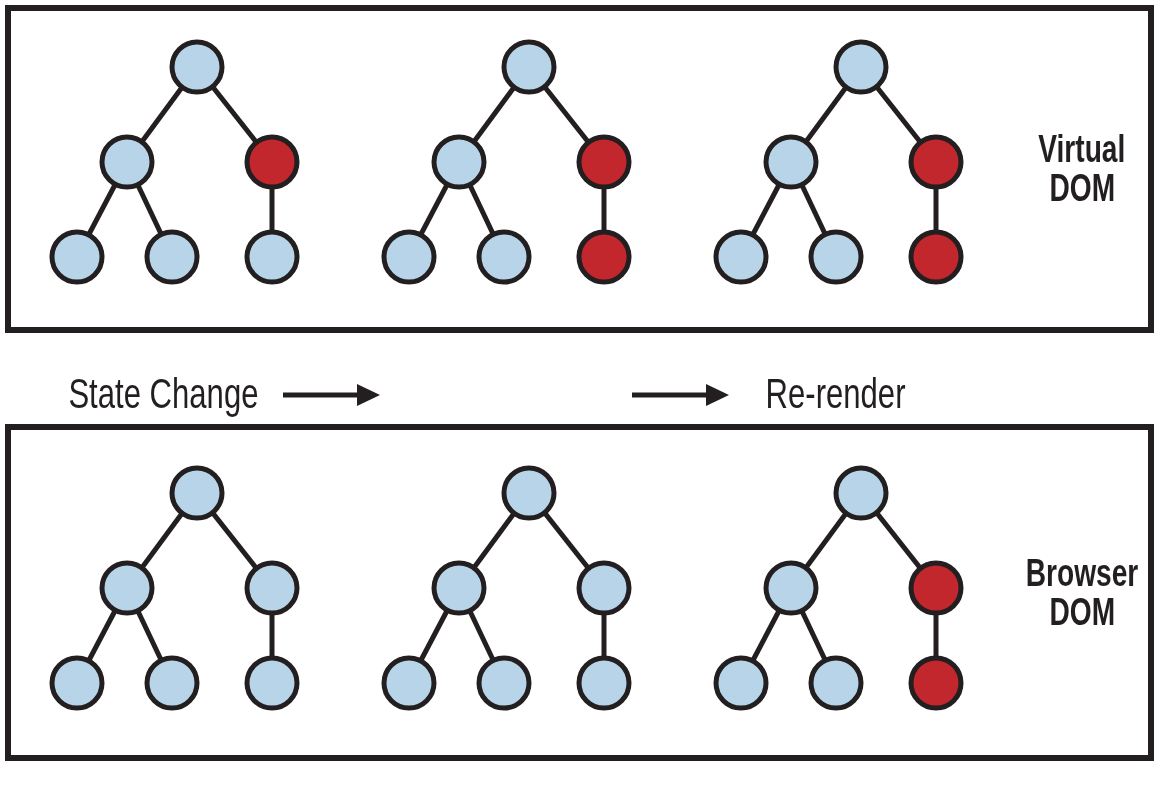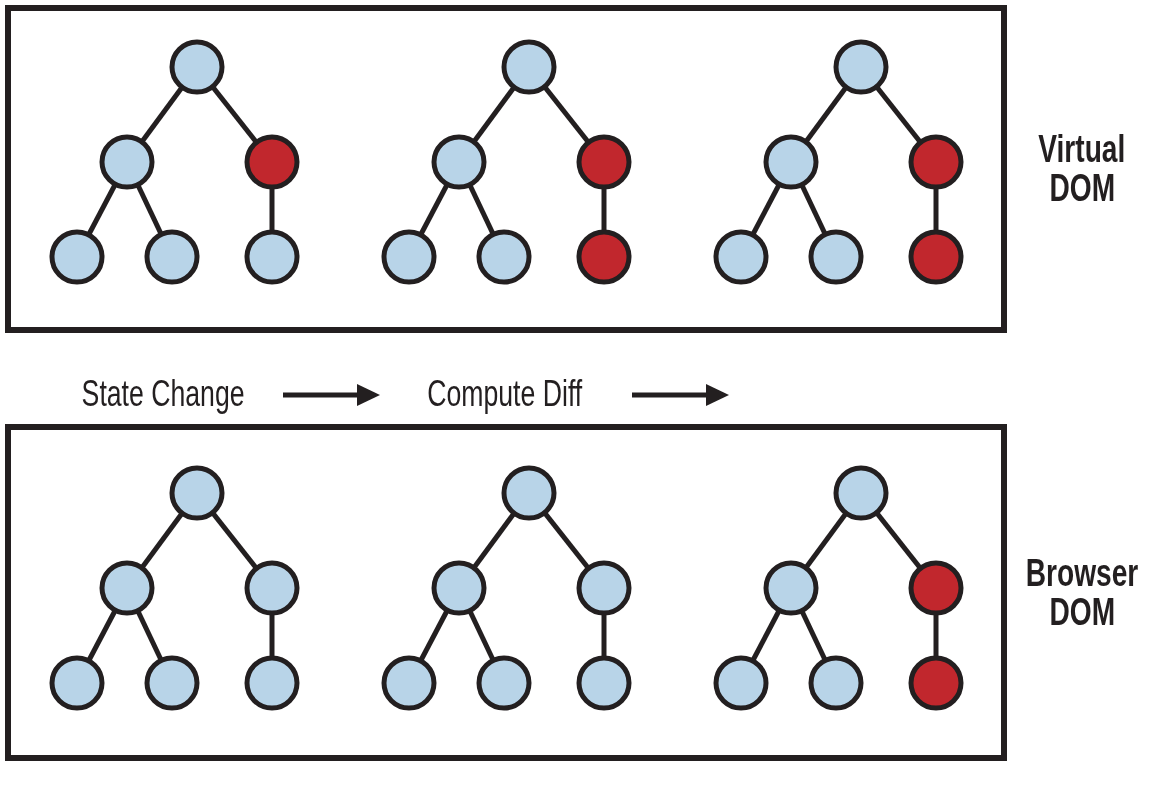--- a/index.html
+++ b/index.html
@@ -9,21 +9,21 @@
     font-family:"Liberation Sans", sans-serif;
     color:#231f20;
     position:relative;
     overflow:hidden;
   }
   .stage { position:absolute; inset:0; }
 
   .panel {
     position:absolute;
     left:5px;
-    width:1002px;
+    width:1149px;
     border:6px solid #231f20;
     background:#ffffff;
   }
   #panel-0 { top:5px;   height:328px; }
   #panel-1 { top:424px; height:337px; }
 
   .tree {
     position:absolute;
     width:260px;
     height:250px;
@@ -57,21 +57,21 @@
     white-space:nowrap;
   }
 
   .process-label {
     position:absolute;
     top:372px;
     width:300px;
     height:44px;
     line-height:44px;
     text-align:center;
-    font-size:36px;
+    font-size:42px;
     font-weight:400;
   }
   #process-step-0 { left:13px;  }
   #process-step-1 { left:355px; }
   #process-step-2 { left:686px; }
 
   .arrow {
     position:absolute;
     top:381px;
     width:98px;
@@ -133,27 +133,27 @@
     </div>
   </section>
 
   <div class="process-label" id="process-step-0">
     <span class="condense">State Change</span>
   </div>
   <svg class="arrow" id="arrow-0" viewBox="0 0 98 28">
     <line x1="0" y1="14" x2="78" y2="14"></line>
     <polygon points="74,3 97,14 74,25"></polygon>
   </svg>
-  <div class="process-label" id="process-step-1">
-    <span class="condense">Compute Diff</span>
-  </div>
   <svg class="arrow" id="arrow-1" viewBox="0 0 98 28">
     <line x1="0" y1="14" x2="78" y2="14"></line>
     <polygon points="74,3 97,14 74,25"></polygon>
   </svg>
+  <div class="process-label" id="process-step-2">
+    <span class="condense">Re-render</span>
+  </div>
 
   <section class="panel" id="panel-1">
     <svg class="tree slot-0" viewBox="0 0 260 250">
         <line x1="150" y1="30" x2="80" y2="125" stroke="#231f20" stroke-width="5"></line>
         <line x1="150" y1="30" x2="225" y2="125" stroke="#231f20" stroke-width="5"></line>
         <line x1="80" y1="125" x2="30" y2="220" stroke="#231f20" stroke-width="5"></line>
         <line x1="80" y1="125" x2="125" y2="220" stroke="#231f20" stroke-width="5"></line>
         <line x1="225" y1="125" x2="225" y2="220" stroke="#231f20" stroke-width="5"></line>
         <circle cx="150" cy="30" r="25" fill="#b8d4e8" stroke="#231f20" stroke-width="5"></circle>
         <circle cx="80" cy="125" r="25" fill="#b8d4e8" stroke="#231f20" stroke-width="5"></circle>

